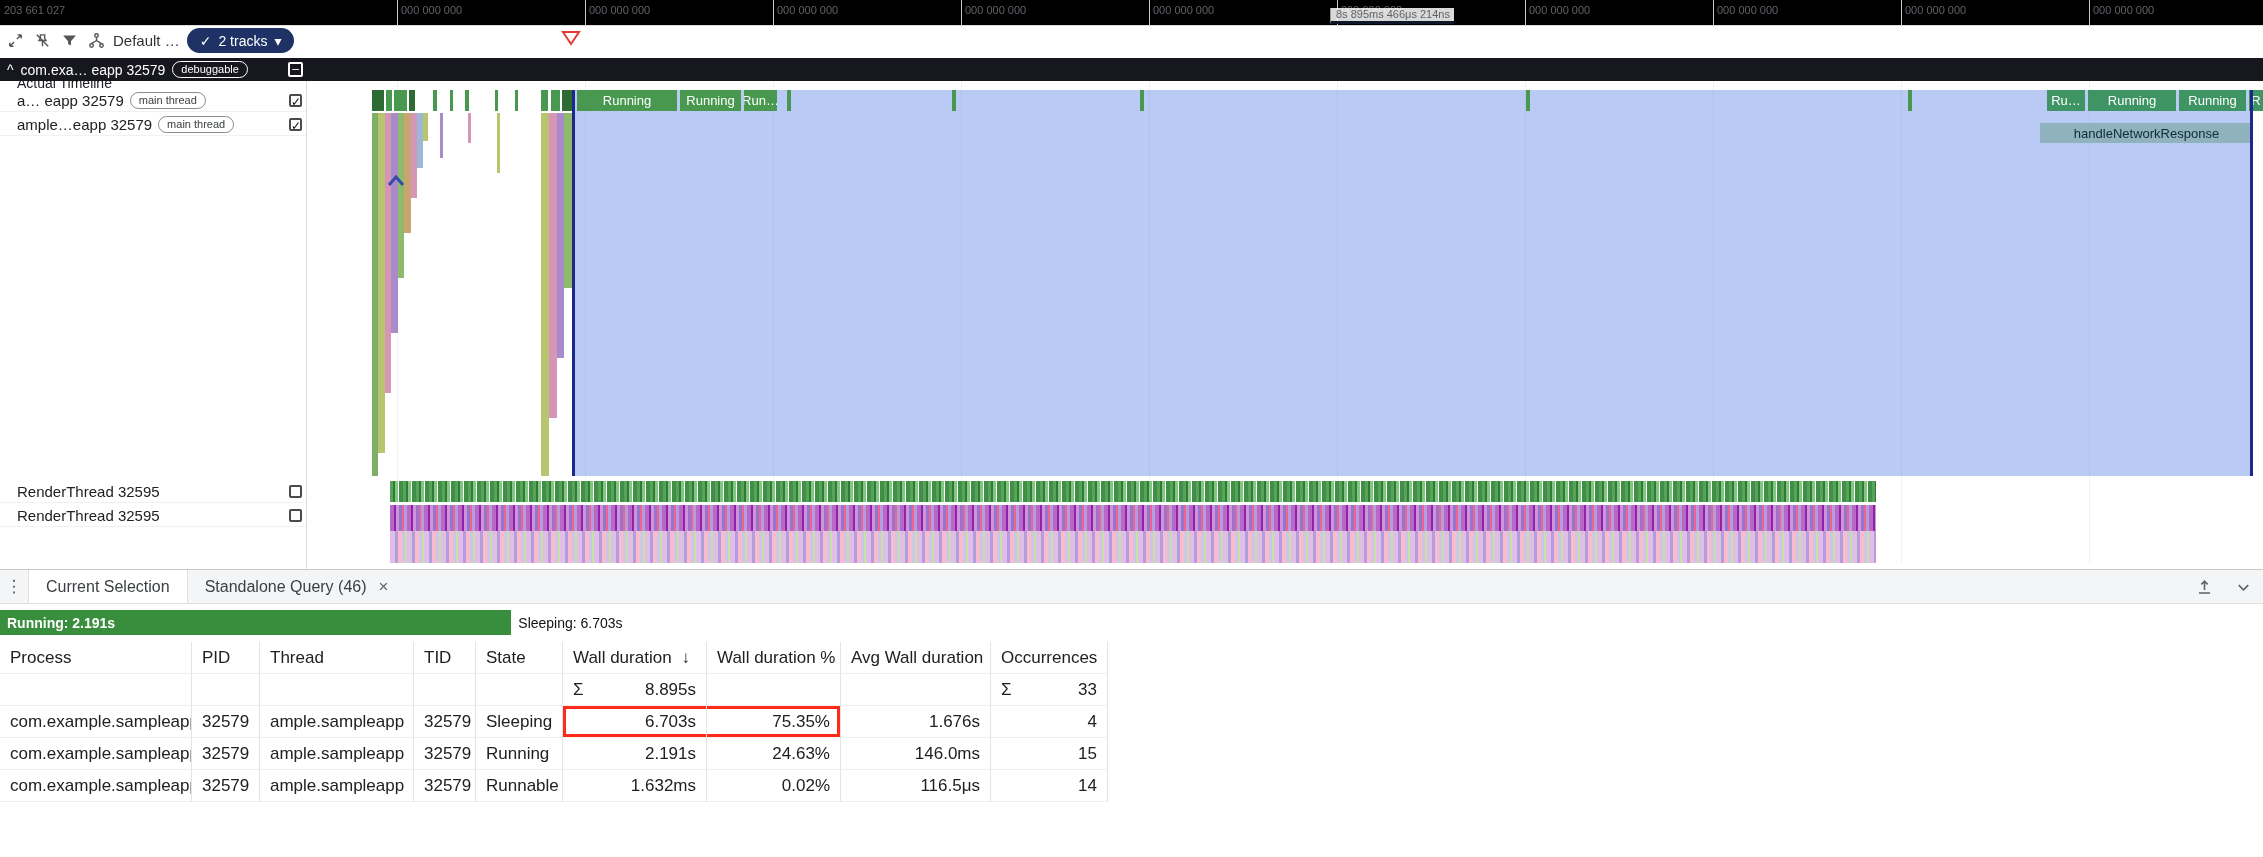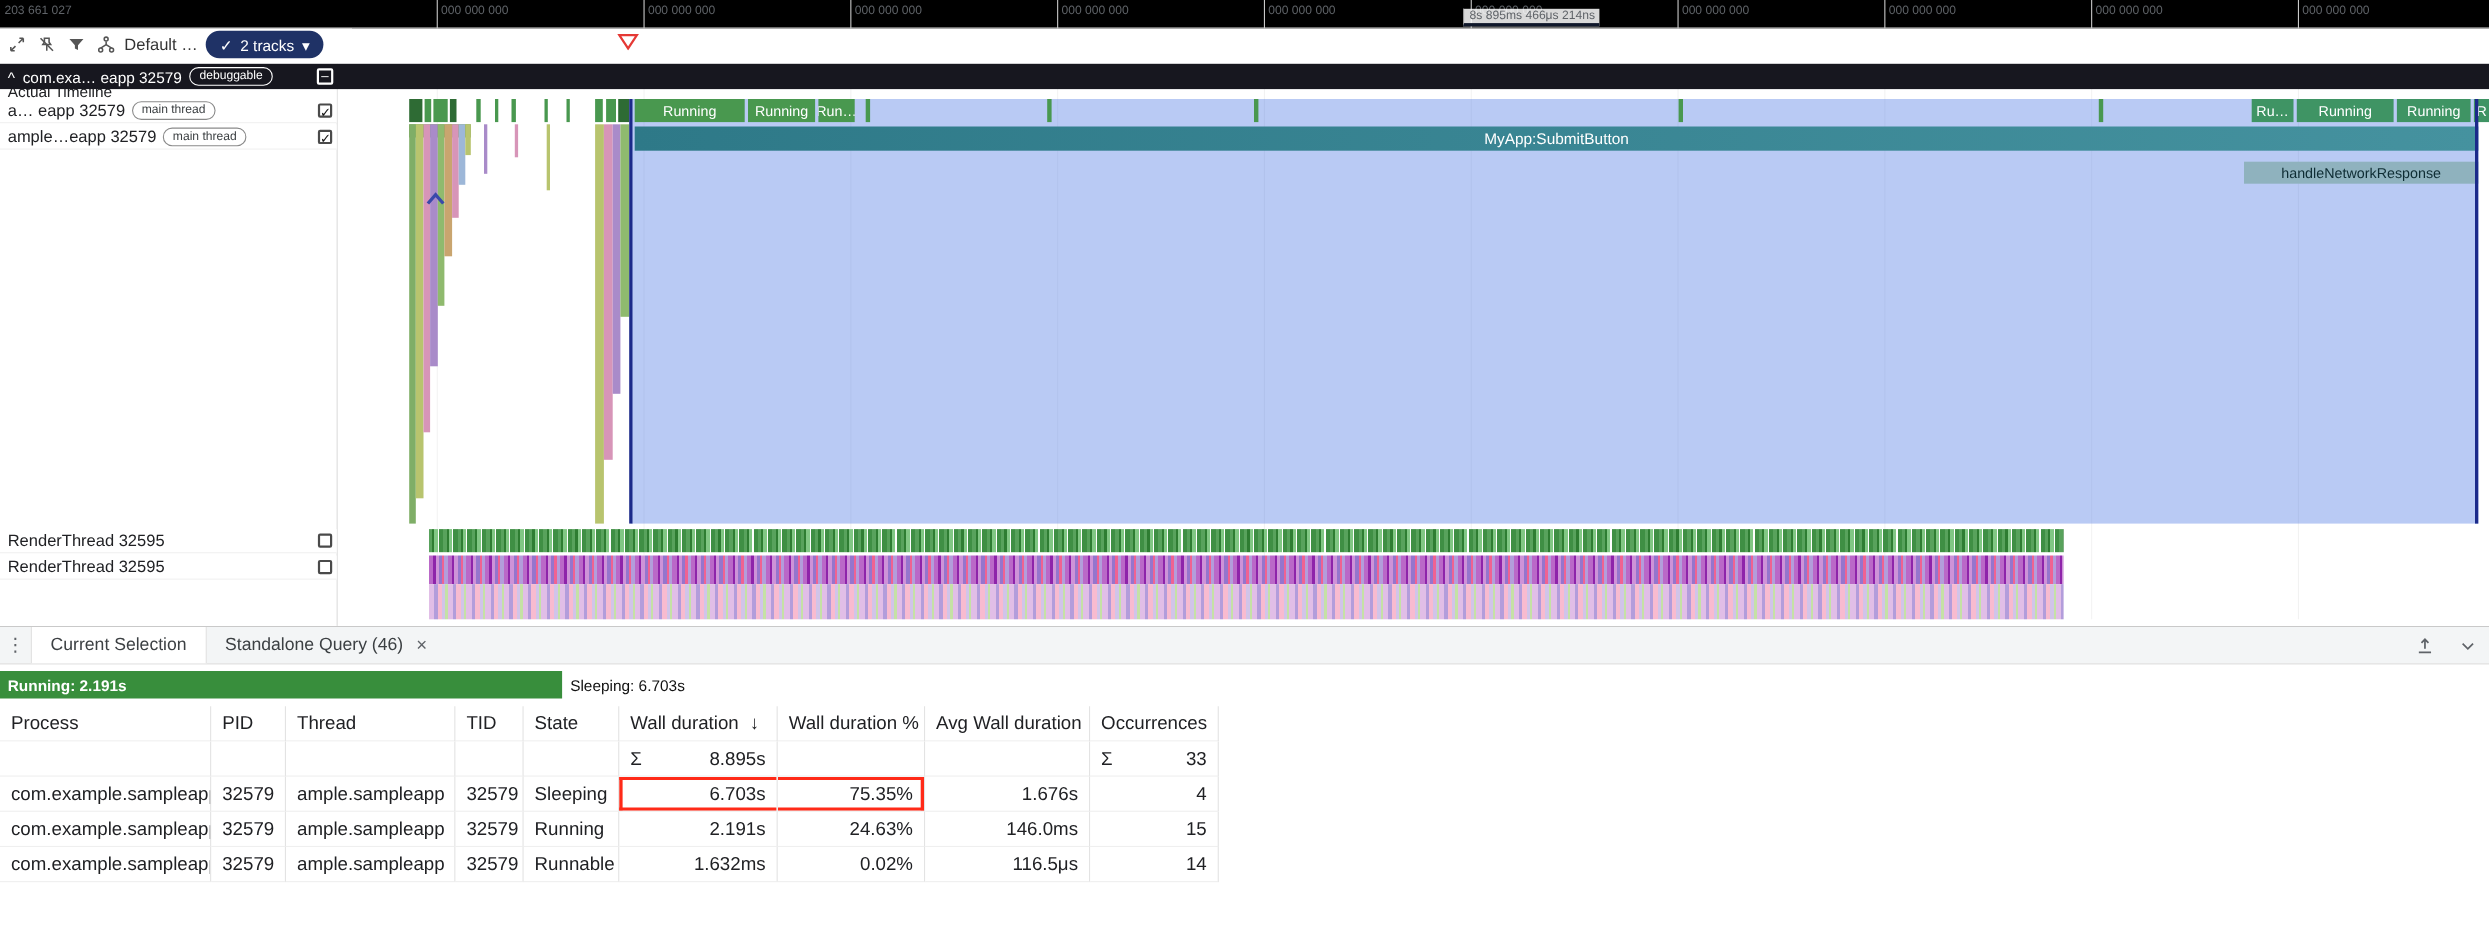--- a/index.html
+++ b/index.html
@@ -32,21 +32,21 @@
 
   .group-header { position:absolute; top:58px; left:0; width:2263px; height:23px; background:#17171f;
                   color:#fff; z-index:6; display:flex; align-items:center; gap:7px; padding:0 7px; font-size:14px; }
   .chip { border:1px solid currentColor; border-radius:9px; padding:0 8px; font-size:11px; line-height:15px; white-space:nowrap; }
   .gh-box { position:absolute; left:288px; top:4px; width:15px; height:15px; border:2px solid #fff; border-radius:2px;
             display:flex; align-items:center; justify-content:center; font-size:12px; line-height:11px; color:#fff; }
 
   .sidebar { position:absolute; top:58px; left:0; width:307px; height:511px; background:#fff; z-index:5;
              border-right:1px solid #ddd; }
   .side-row { position:absolute; left:0; width:306px; display:flex; align-items:center; gap:6px;
-              padding-left:7px; font-size:15px; color:#202124; border-bottom:1px solid #f1f1f1; background:#fff; }
+              padding-left:17px; font-size:15px; color:#202124; border-bottom:1px solid #f1f1f1; background:#fff; }
   .row-actual { top:23px; height:9px; overflow:hidden; border-bottom:none; }
   .row-actual span { margin-top:-6px; font-size:14px; }
   .row-t1 { top:32px; height:22px; }
   .row-t2 { top:55px; height:23px; }
   .row-rt1 { top:423px; height:22px; }
   .row-rt2 { top:447px; height:22px; }
   .chip-gray { border-color:#8a8a8a; color:#3c4043; }
   .side-cb { position:absolute; left:289px; width:13px; height:13px; border:2px solid #4a4a4a; border-radius:2px;
              background:#fff; font-size:12px; line-height:12px; text-align:center; color:#111; }
 
@@ -59,21 +59,21 @@
   .state-track { position:absolute; left:0; top:32px; width:2263px; height:21px; }
   .slice { position:absolute; top:0; height:21px; display:flex; align-items:center; justify-content:center; overflow:hidden; }
   .slice span { font-size:13px; color:#fff; white-space:nowrap; }
 
   .flame { position:absolute; inset:0; }
   .stripe { position:absolute; }
 
   .myapp-slice { position:absolute; left:577px; top:57px; width:1676px; height:22px;
                  background:linear-gradient(90deg,#2e7988,#45929f); color:#fff; display:flex; align-items:center;
                  justify-content:center; font-size:14px; }
-  .network-slice { position:absolute; left:2040px; top:89px; width:213px; height:20px; background:#8fb2be;
+  .network-slice { position:absolute; left:2040px; top:65px; width:213px; height:20px; background:#8fb2be;
                    color:#0e2c33; display:flex; align-items:center; justify-content:center; font-size:13px; }
 
   .rt-green { position:absolute; left:390px; top:423px; width:1486px; height:21px;
     background:repeating-linear-gradient(90deg,#58a25c 0 3px,#2e7d32 3px 5px,#81c784 5px 8px,#fff 8px 9px,#3f8f44 9px 13px); }
   .rt-p1 { position:absolute; left:390px; top:447px; width:1486px; height:26px;
     background:repeating-linear-gradient(90deg,#ba68c8 0 4px,#8e24aa 4px 6px,#ce93d8 6px 9px,#9575cd 9px 12px,#f06292 12px 14px,#b39ddb 14px 17px); }
   .rt-p2 { position:absolute; left:390px; top:473px; width:1486px; height:32px;
     background:repeating-linear-gradient(90deg,#e1bee7 0 5px,#b39ddb 5px 8px,#f8bbd0 8px 12px,#d1c4e9 12px 15px,#c5e1a5 15px 17px); }
   .caret-ind { position:absolute; left:387px; top:115px; }
 
@@ -248,21 +248,20 @@
         <div class="slice" style="left: 2088px; width: 88px; background: rgb(63, 148, 100);">
           <span>Running</span>
         </div>
         <div class="slice" style="left: 2179px; width: 67px; background: rgb(63, 148, 100);">
           <span>Running</span>
         </div>
         <div class="slice" style="left: 2249px; width: 14px; background: rgb(63, 148, 100);">
           <span>R</span>
         </div>
       </div>
-    <div class="myapp-slice">MyApp:SubmitButton</div>
     <div class="network-slice">handleNetworkResponse</div>
     <div class="sel-edge edge-l"></div>
     <div class="sel-edge edge-r"></div>
     <svg class="caret-ind" width="18" height="16" viewBox="0 0 18 16">
       <path d="M2 12 9 4l7 8" fill="none" stroke="#3949ab" stroke-width="3"></path>
     </svg>
   </div>
 
   <div class="sidebar">
     <div class="side-row row-actual">

